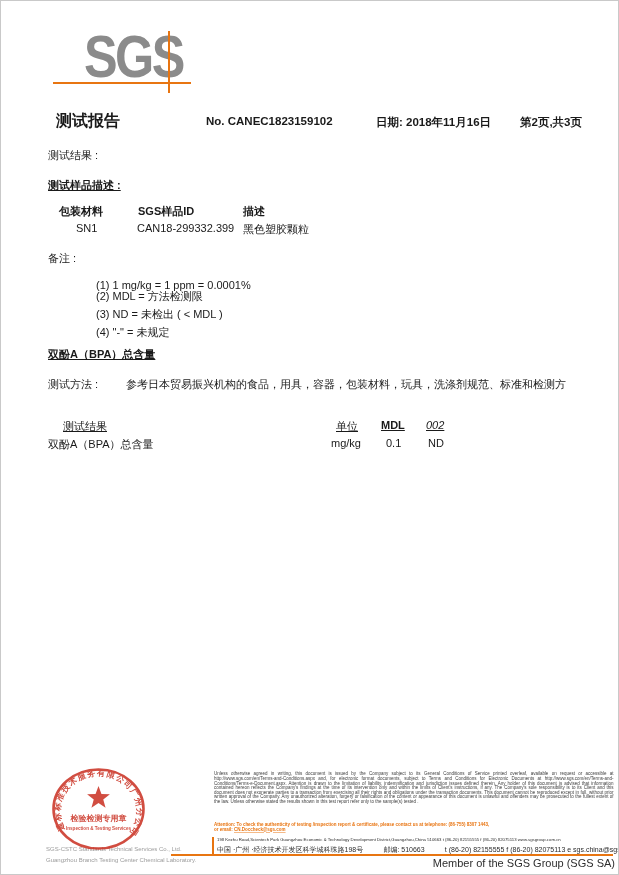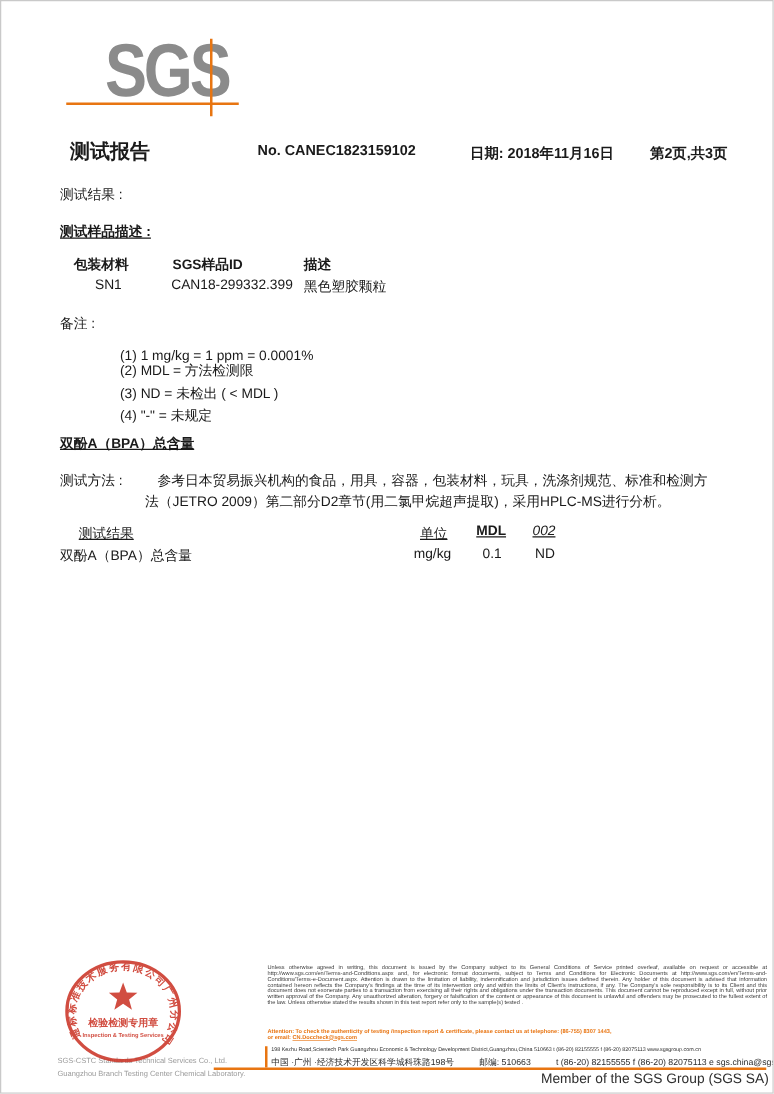--- a/index.html
+++ b/index.html
@@ -116,21 +116,20 @@
 
   <div class="abs t11 notes-label">备注 :</div>
   <div class="abs t11 note-0">(1) 1 mg/kg = 1 ppm = 0.0001%</div>
   <div class="abs t11 note-1">(2) MDL = 方法检测限</div>
   <div class="abs t11 note-2">(3) ND = 未检出 ( &lt; MDL )</div>
   <div class="abs t11 note-3">(4) "-" = 未规定</div>
 
   <div class="abs t11 bold und bpa-head">双酚A（BPA）总含量</div>
   <div class="abs t11 method-label">测试方法 :</div>
   <div class="abs t11 method-l1">参考日本贸易振兴机构的食品，用具，容器，包装材料，玩具，洗涤剂规范、标准和检测方</div>
-  <div class="abs t11 method-l2">法（JETRO 2009）第二部分D2章节(用二氯甲烷超声提取)，采用HPLC-MS进行分析。</div>
 
   <div class="abs t11 und tcol-item">测试结果</div>
   <div class="abs t11 und tcol-unit">单位</div>
   <div class="abs t11 bold und tcol-mdl">MDL</div>
   <div class="abs t11 ital und tcol-001">002</div>
   <div class="abs t11 tval-item">双酚A（BPA）总含量</div>
   <div class="abs t11 tval-unit">mg/kg</div>
   <div class="abs t11 tval-mdl">0.1</div>
   <div class="abs t11 tval-001">ND</div>
 

